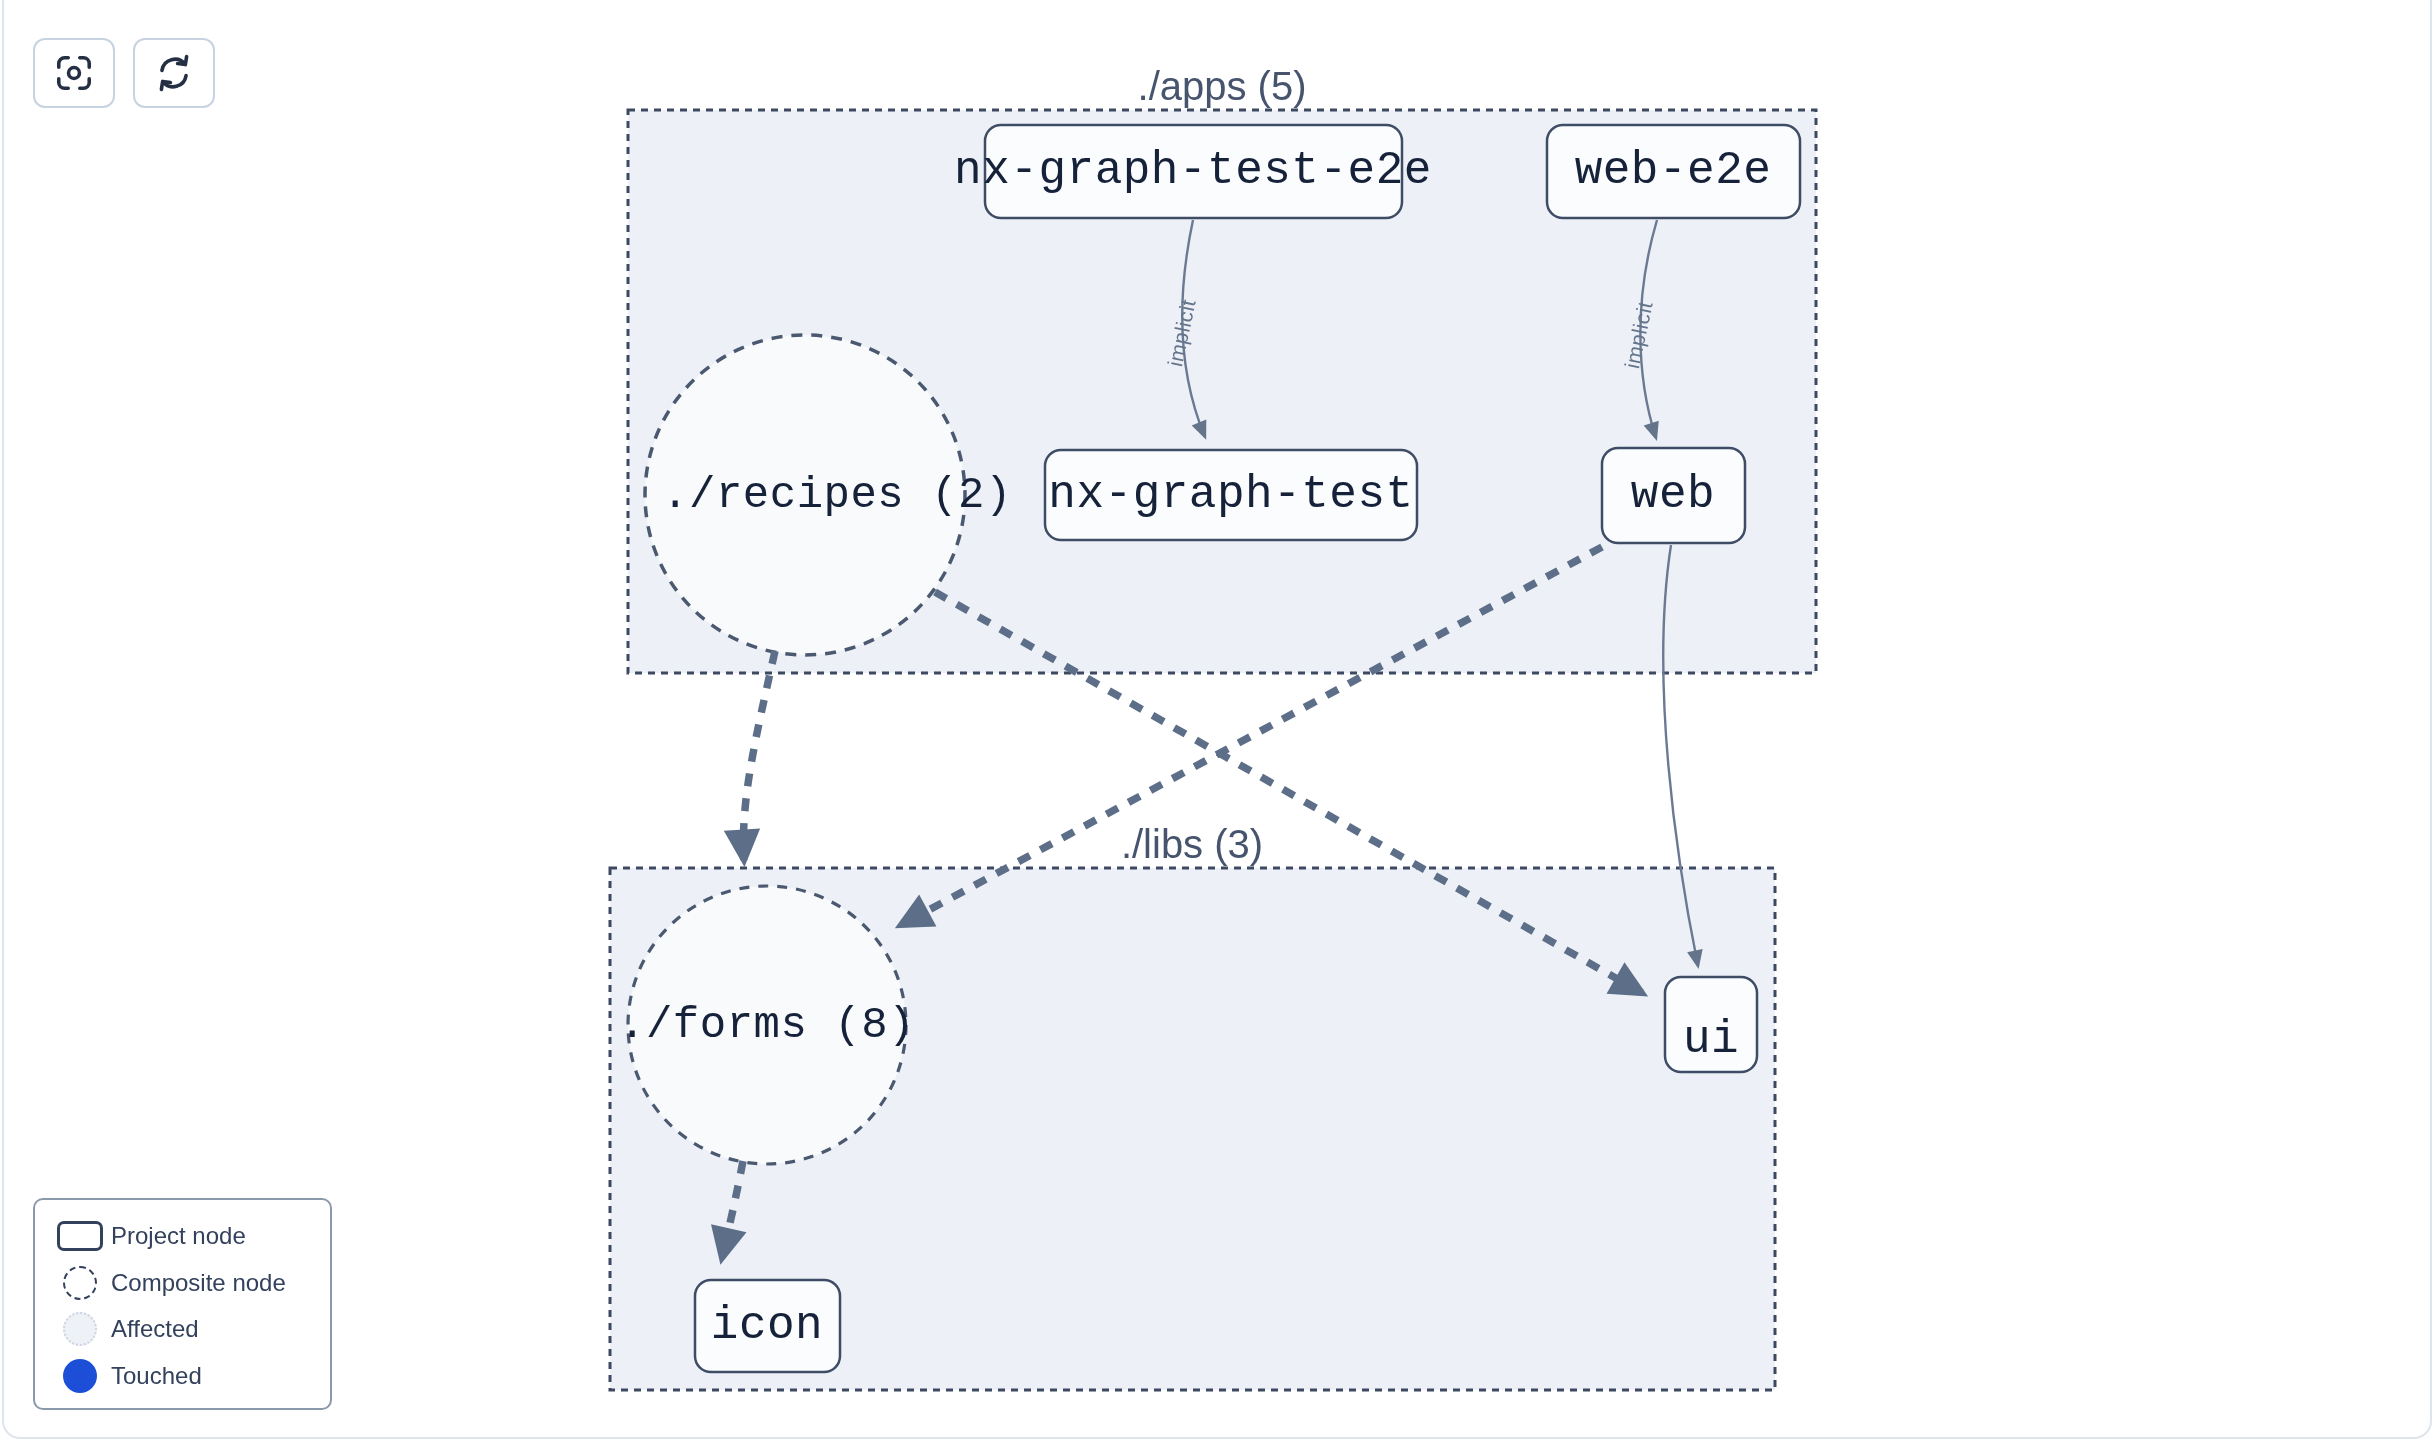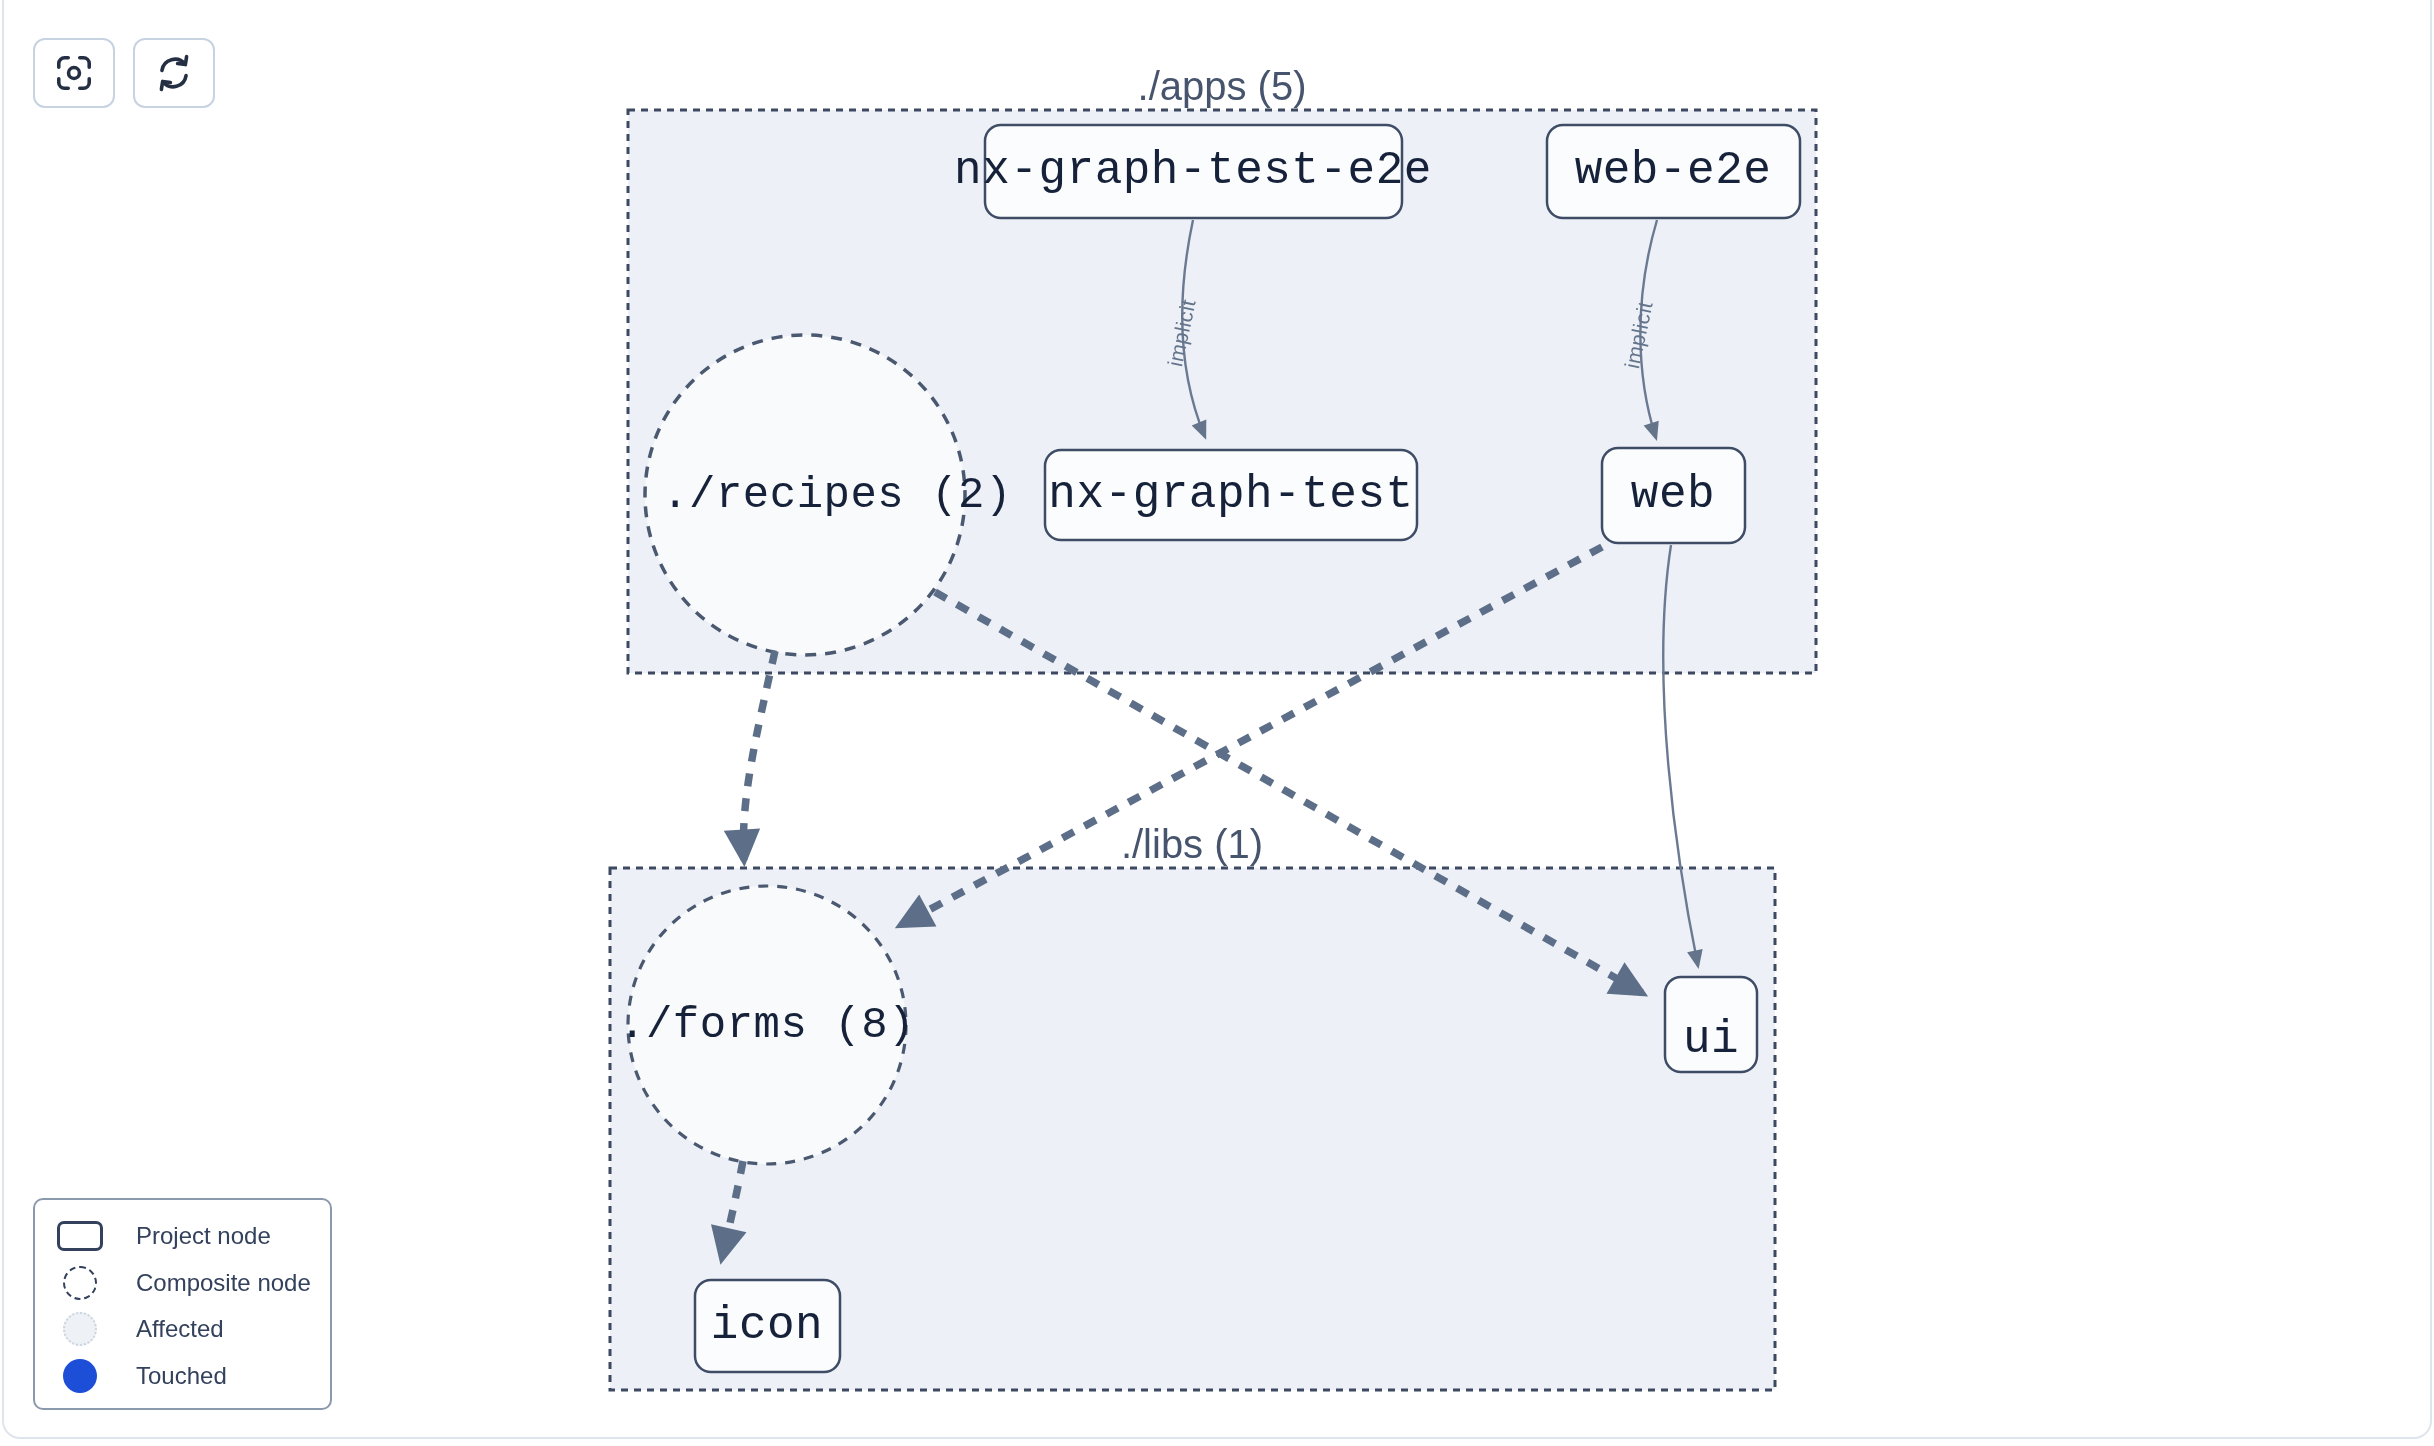--- a/index.html
+++ b/index.html
@@ -46,21 +46,21 @@
 
   
   .legend{
     position:absolute;left:33px;top:1198px;width:299px;height:212px;
     background:#ffffff;border:2px solid #8b99ad;border-radius:10px;
     box-sizing:border-box;padding:14px 14px 10px 14px;
     display:flex;flex-direction:column;justify-content:space-between;
   }
   .legend-row{display:flex;align-items:center;height:44px;}
   .legend-swatch-box{width:62px;display:flex;align-items:center;justify-content:center;flex:0 0 62px;}
-  .legend-label{font-size:24px;color:#33415c;margin-left:25px;}
+  .legend-label{font-size:24px;color:#33415c;}
   .sw-project{width:46px;height:30px;border:3px solid #33415c;border-radius:7px;background:#fff;box-sizing:border-box;}
   .sw-composite{width:34px;height:34px;border:2.5px dashed #33415c;border-radius:50%;background:#fff;box-sizing:border-box;}
   .sw-affected{width:34px;height:34px;border:2px dotted #ccd5df;border-radius:50%;background:#eef2f7;box-sizing:border-box;}
   .sw-touched{width:34px;height:34px;border-radius:50%;}
 </style>
 </head>
 <body>
 
 <div class="page-frame"></div>
 
@@ -90,21 +90,21 @@
   <path d="M 1193 220 C 1176 300 1178 372 1205 437" fill="none" stroke="#6b7a92" stroke-width="2.4" marker-end="url(#arrow-small)"></path>
   <path d="M 1657 220 C 1634 298 1636 376 1656 438" fill="none" stroke="#6b7a92" stroke-width="2.4" marker-end="url(#arrow-small)"></path>
   <path d="M 775 651 C 757 732 740 800 744 860" fill="none" stroke="#5d6e88" stroke-width="7.5" stroke-dasharray="13 12" marker-end="url(#arrow-big)"></path>
   <path d="M 935 592 L 1642 993" fill="none" stroke="#5d6e88" stroke-width="7.5" stroke-dasharray="13 12" marker-end="url(#arrow-big)"></path>
   <path d="M 1602 547 L 901 925" fill="none" stroke="#5d6e88" stroke-width="7.5" stroke-dasharray="13 12" marker-end="url(#arrow-big)"></path>
   <path d="M 1671 545 C 1650 680 1676 858 1698 966" fill="none" stroke="#6b7a92" stroke-width="2.4" marker-end="url(#arrow-small)"></path>
   <path d="M 743 1161 C 735 1203 727 1236 722 1258" fill="none" stroke="#5d6e88" stroke-width="7.5" stroke-dasharray="13 12" marker-end="url(#arrow-big)"></path>
 </svg>
 
 <div class="cluster-title" style="left:1222px;top:86px;">./apps (5)</div>
-<div class="cluster-title" style="left:1192px;top:844px;">./libs (1)</div>
+<div class="cluster-title" style="left:1192px;top:844px;">./libs (3)</div>
 
 <div class="node-label" style="left:1193px;top:171px;">nx-graph-test-e2e</div>
 <div class="node-label" style="left:1673px;top:171px;">web-e2e</div>
 <div class="node-label" style="left:1231px;top:495px;">nx-graph-test</div>
 <div class="node-label" style="left:1673px;top:495px;">web</div>
 <div class="node-label" style="left:1711px;top:1040px;">ui</div>
 <div class="node-label" style="left:767px;top:1326px;">icon</div>
 <div class="node-label composite-label" style="left:805px;top:495px;margin-left:32px;">./recipes (2)</div>
 <div class="node-label composite-label" style="left:767px;top:1025px;">./forms (8)</div>
 

